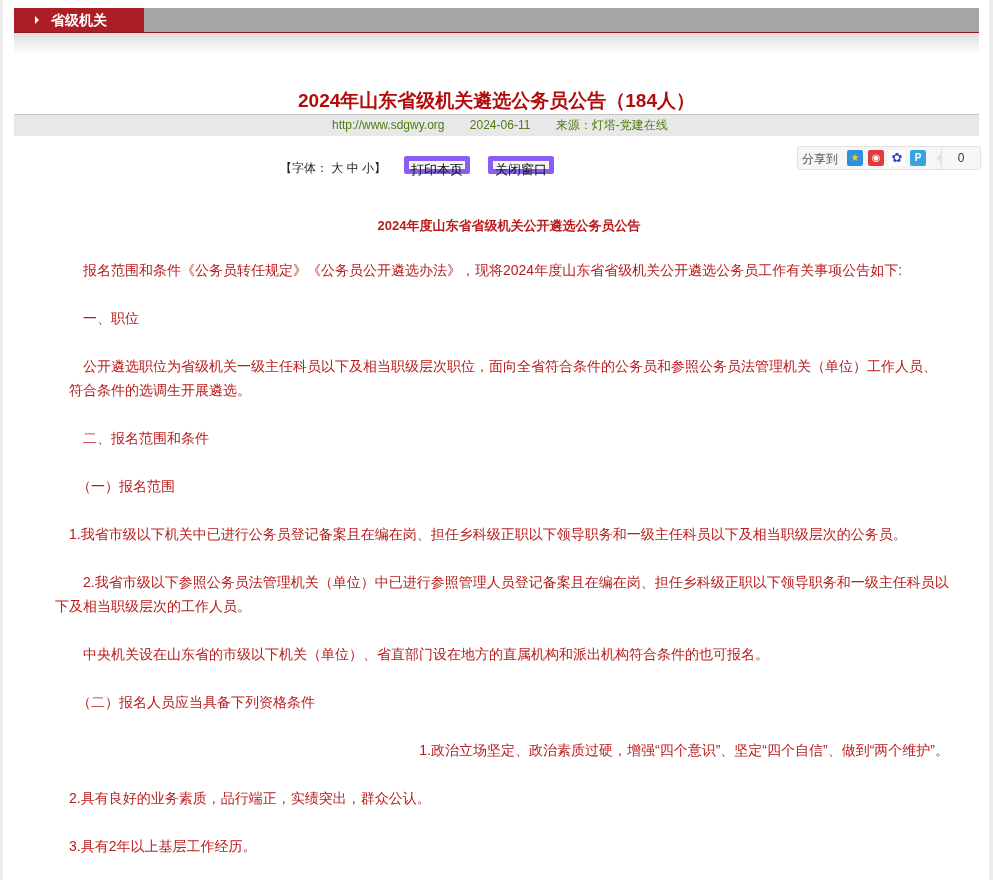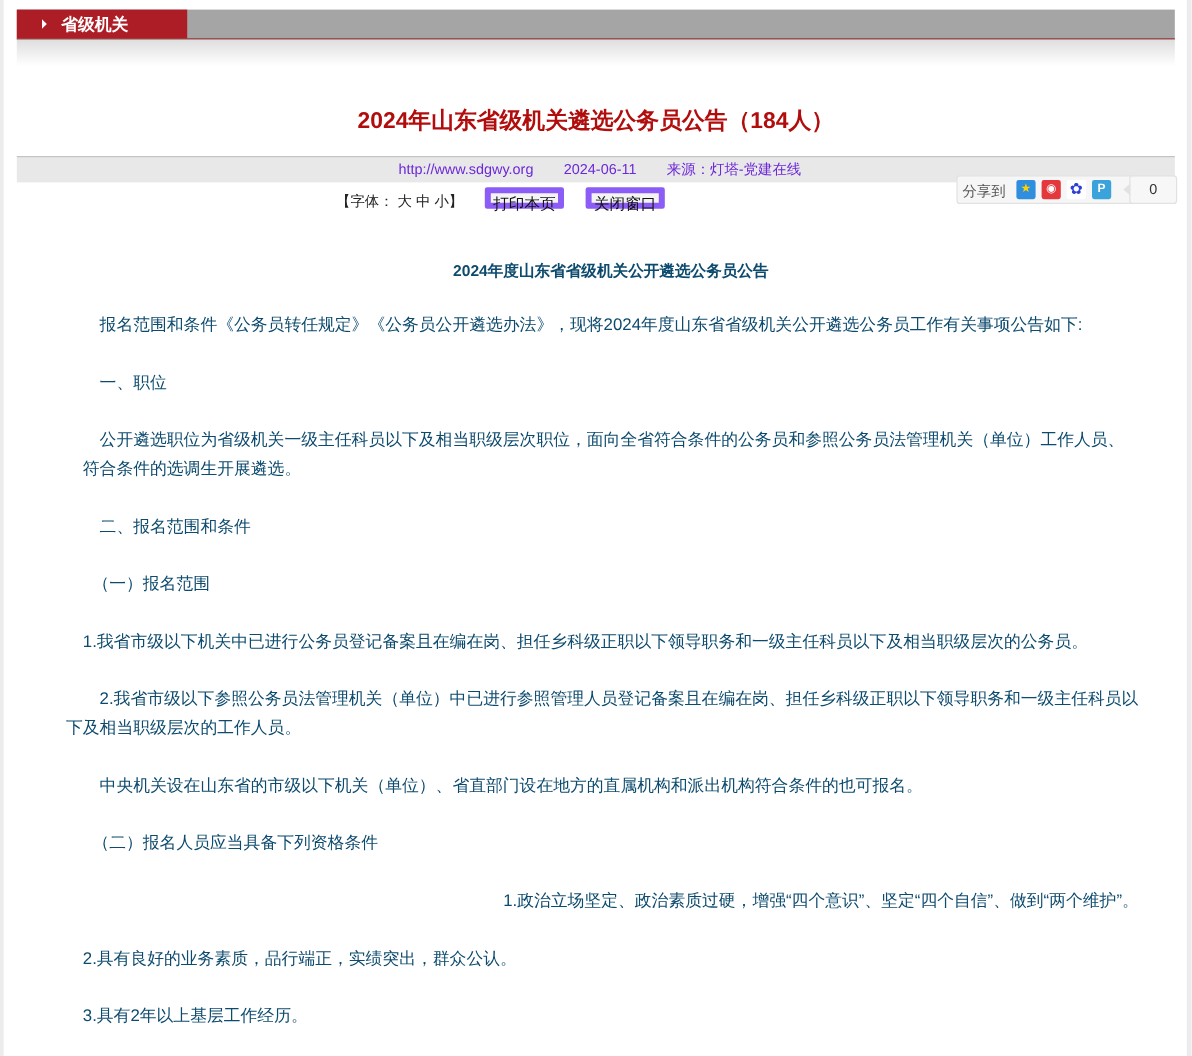--- a/index.html
+++ b/index.html
@@ -5,44 +5,44 @@
     html, body { margin: 0; padding: 0; }
     body {
       width: 993px; height: 880px; overflow: hidden; background: #ffffff;
       font-family: "Liberation Sans", "DejaVu Sans", sans-serif; color: #222;
       position: relative;
     }
     .edge-left { position: absolute; left: 0; top: 0; width: 3px; height: 880px; background: #ececec; }
     .edge-right { position: absolute; left: 989px; top: 0; width: 4px; height: 880px; background: #ececec; }
     .page { position: absolute; left: 14px; top: 0; width: 965px; }
     .catbar { position: absolute; top: 8px; left: 0; width: 965px; height: 24px; background: #a5a5a5; border-bottom: 1px solid #8c1d1d; }
-    .catbar .tab { position: absolute; left: 0; top: 0; width: 142px; height: 24px; background: #ad1d25; color: #fff; font-weight: bold; font-size: 14px; line-height: 24px; }
+    .catbar .tab { position: absolute; left: 0; top: 0; width: 130px; height: 24px; background: #ad1d25; color: #fff; font-weight: bold; font-size: 14px; line-height: 24px; }
     .catbar .tab .arrow { position: absolute; left: 21px; top: 8px; width: 0; height: 0; border-top: 4px solid transparent; border-bottom: 4px solid transparent; border-left: 4px solid #fff; }
     .catbar .tab .label { position: absolute; left: 37px; top: 0; }
     .shadow { position: absolute; top: 33px; left: 0; width: 965px; height: 22px; background: linear-gradient(#dedede, #ffffff); }
     .title { position: absolute; top: 68px; left: 0; width: 965px; text-align: center; color: #b20d0d; font-weight: bold; font-size: 19px; margin-top: 20px; }
-    .meta { position: absolute; top: 130px; left: 0; width: 965px; height: 21px; background: #e8e8e8; border-top: 1px solid #c4c4c4; font-size: 12px; color: #6d28d9; line-height: 21px; }
+    .meta { position: absolute; top: 114px; left: 0; width: 965px; height: 21px; background: #e8e8e8; border-top: 1px solid #c4c4c4; font-size: 12px; color: #4d7c0f; line-height: 21px; }
     .meta .inner { position: absolute; left: 318px; top: 0; white-space: nowrap; }
     .meta .inner span { margin-right: 22px; }
     .tools { position: absolute; top: 155px; left: 0; width: 965px; height: 24px; font-size: 12px; }
     .font-ctrl { position: absolute; left: 266px; top: 5px; white-space: nowrap; }
     .font-ctrl span { cursor: pointer; }
     .btn { position: absolute; top: 1px; height: 18px; border: 5px solid #8b5cf6; border-radius: 2px; background: #f4f4f4; font-size: 13px; line-height: 18px; padding: 0 2px; font-family: "Liberation Sans", "DejaVu Sans", sans-serif; color: #111; }
     .btn.print { left: 390px; }
     .btn.close { left: 474px; }
     .share { position: absolute; left: 783px; top: 146px; width: 134px; height: 22px; background: #f6f6f6; border: 1px solid #e2e2e2; border-radius: 3px; font-size: 12px; color: #555; padding-left: 44px; }
     .share .lbl { position: absolute; left: 4px; top: 4px; }
     .share .ico { position: absolute; top: 3px; width: 16px; height: 16px; border-radius: 2px; font-size: 10px; font-weight: bold; color: #fff; text-align: center; line-height: 16px; }
     .ico.qzone { left: 49px; background: #2f8ede; color: #ffd200; }
     .ico.weibo { left: 70px; background: #e4393c; }
     .ico.baidu { left: 91px; background: #ffffff; color: #2b3fd6; font-size: 13px; }
     .ico.tencent { left: 112px; background: #3aa3dc; }
     .share-count { position: absolute; left: 927px; top: 146px; width: 38px; height: 22px; background: #f7f7f7; border: 1px solid #e2e2e2; border-radius: 3px; font-size: 12px; color: #333; text-align: center; line-height: 22px; }
     .share-count:before { content: ""; position: absolute; left: -6px; top: 6px; border-top: 5px solid transparent; border-bottom: 5px solid transparent; border-right: 6px solid #e2e2e2; }
-    .content { position: absolute; top: 218px; left: 55px; width: 880px; font-size: 14px; color: #0c4a6e; }
+    .content { position: absolute; top: 218px; left: 55px; width: 880px; font-size: 14px; color: #b91c1c; }
     .doc-title { text-align: center; font-weight: bold; font-size: 13px; margin: 0 0 24px 0; line-height: 16px; }
     .content p { margin: 0; line-height: 24px; text-indent: 14px; }
     .gap { height: 24px; }
   </style>
 </head>
 <body>
 
 <div class="edge-left"></div>
 <div class="edge-right"></div>
 

